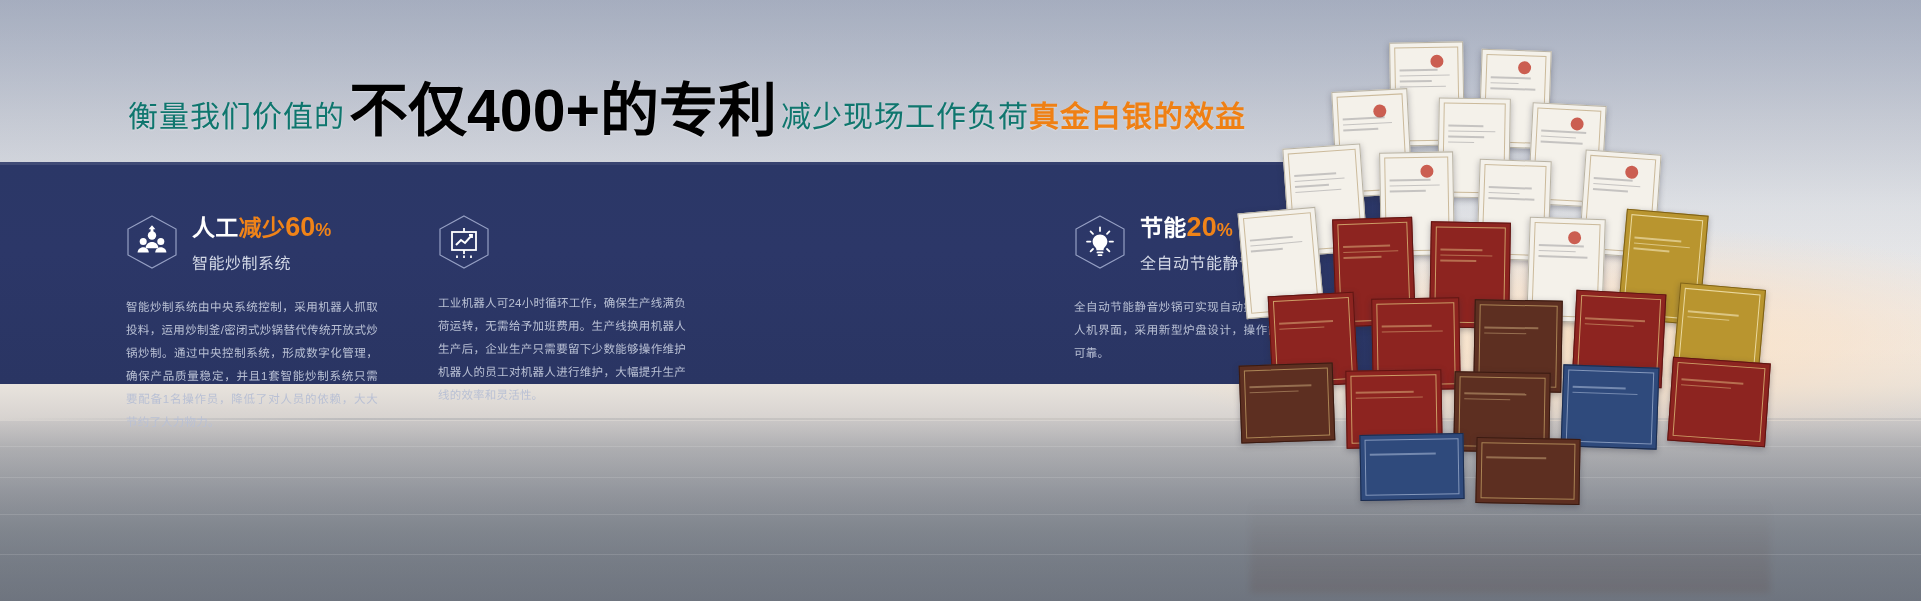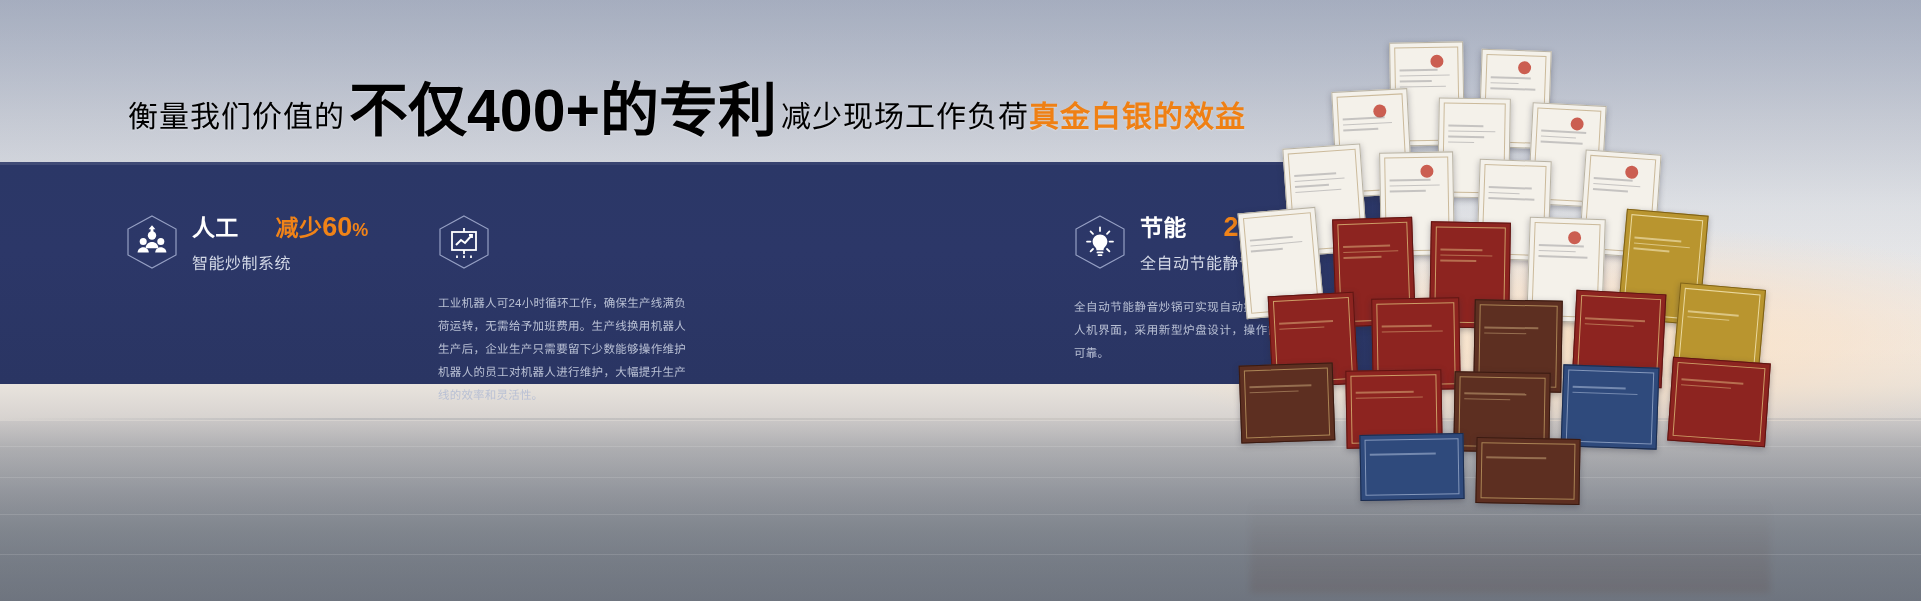--- a/index.html
+++ b/index.html
@@ -60,21 +60,21 @@
     height:1px; background:rgba(255,255,255,.13);
   }
 
   
   .headline {
     position:absolute; left:128px; top:78px;
     display:flex; align-items:baseline; white-space:nowrap;
     text-shadow:0 1px 2px rgba(255,255,255,.35);
   }
   .hl-sm {
-    font-size:30px; font-weight:500; color:#000000; letter-spacing:1px;
+    font-size:30px; font-weight:500; color:#0f766e; letter-spacing:1px;
   }
   .hl-big {
     font-size:59px; font-weight:bold; color:#000000;
     letter-spacing:0px; margin:0 4px; line-height:1;
     position:relative; top:4px;
   }
   .hl-orange {
     font-size:30px; font-weight:bold; color:#ef8014; letter-spacing:1px;
   }
 
@@ -108,21 +108,21 @@
   .hexwrap svg { position:absolute; inset:0; }
 
   .f-titles { padding-top:1px; }
   .f-title {
     font-size:23px; font-weight:bold; color:#ffffff;
     letter-spacing:.3px; line-height:1.1; white-space:nowrap;
   }
   .f-title .num {
     color:#f08318; font-size:27px; font-weight:bold; letter-spacing:0;
   }
-  .f-title .accent { color:#f08318;margin-left:37px; }
+  .f-title .accent { color:#f08318; }
   .f-title .pct { color:#f08318; font-size:18px; font-weight:bold; }
   .f-sub {
     font-size:16px; color:#d3d8e6; margin-top:7px; letter-spacing:.5px;
     white-space:nowrap; font-weight:400;
   }
   .f-body {
     margin-top:22px; width:248px;
     font-size:11.5px; line-height:2.0; color:#b9c0d4;
     letter-spacing:.2px; text-align:justify;
   }
@@ -207,20 +207,21 @@
               <path d="M29.2 38.6c0-3.1 2.5-5.4 5.6-5.4s5.6 2.3 5.6 5.4z"></path>
               <path d="M26 11.2l3.4 4.1h-2v2.8h-2.8v-2.8h-2z"></path>
             </g>
           </svg>
         </div>
         <div class="f-titles">
           <div class="f-title"><span>人工</span><span class="accent">减少</span><span class="num">60</span><span class="pct">%</span></div>
           <div class="f-sub">智能炒制系统</div>
         </div>
       </div>
+      <div class="f-body">智能炒制系统由中央系统控制，采用机器人抓取投料，运用炒制釜/密闭式炒锅替代传统开放式炒锅炒制。通过中央控制系统，形成数字化管理，确保产品质量稳定，并且1套智能炒制系统只需要配备1名操作员，降低了对人员的依赖，大大节约了人力物力。</div>
     </div>
 
     <div class="feature">
       <div class="f-head">
         <div class="hexwrap">
           <svg viewBox="0 0 52 56" width="52" height="56">
             <polygon points="26,2 50,15 50,41 26,54 2,41 2,15" fill="none" stroke="#96a0c4" stroke-width="1.2"></polygon>
             <g stroke="#ffffff" fill="none" stroke-width="1.8">
               <rect x="14" y="18" width="24" height="18"></rect>
               <polyline points="18,31 23,26 27,29 34,21" stroke-width="2"></polyline>

